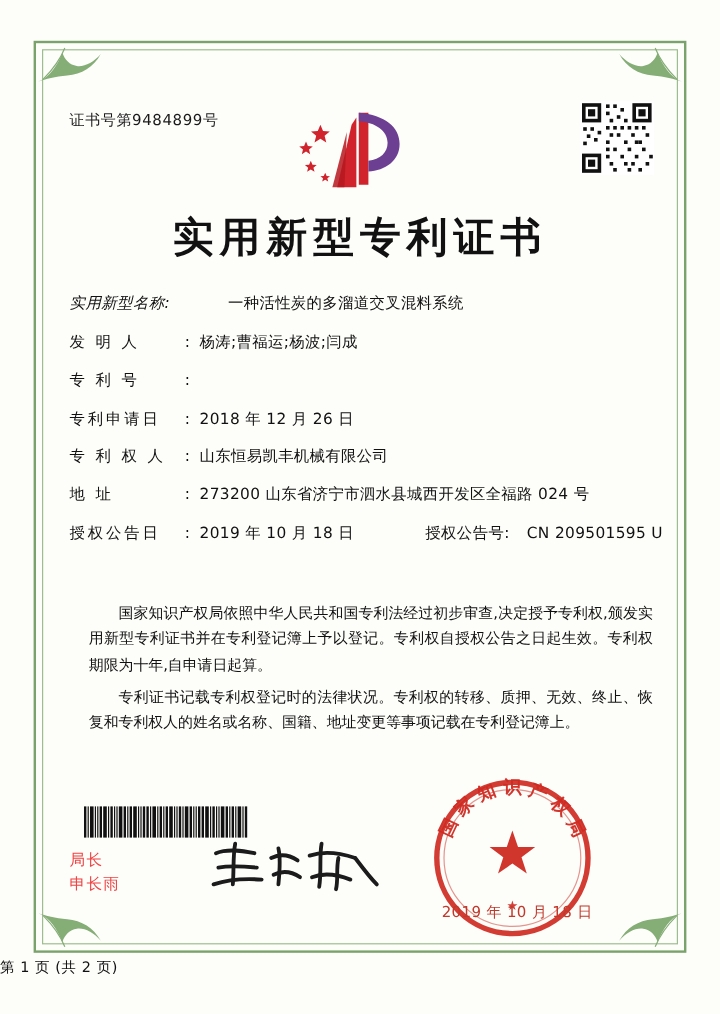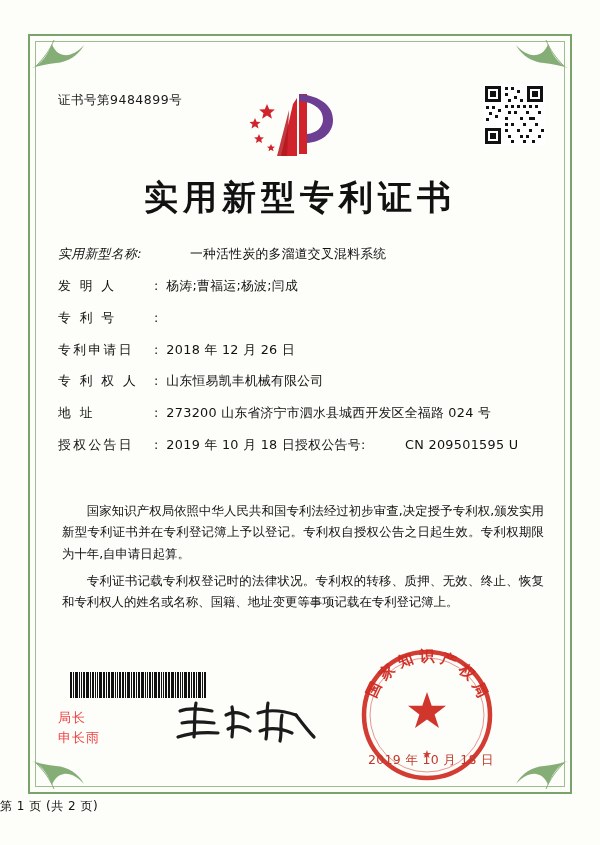--- a/index.html
+++ b/index.html
@@ -125,35 +125,37 @@
     flex: 1;
     letter-spacing: .3px;
   }
   .field-row.dual .field-value {
     flex: none;
   }
   .field-label2 {
     width: 96px;
     flex: none;
     letter-spacing: .4px;
+    margin-left: 34px;
+    text-align: right;
   }
 
   
   .paras {
     position: absolute;
     left: 58px;
     top: 500px;
     width: 486px;
     font-size: 12.4px;
     color: #111;
     line-height: 1.72;
     text-align: justify;
   }
   .paras p {
-    margin: 0 0 6px 4px;
+    margin: 0 0 6px 16px;
     text-indent: 24.8px;
   }
 
   
   .barcode {
     position: absolute;
     left: 70px;
     top: 672px;
     width: 180px;
     height: 26px;

